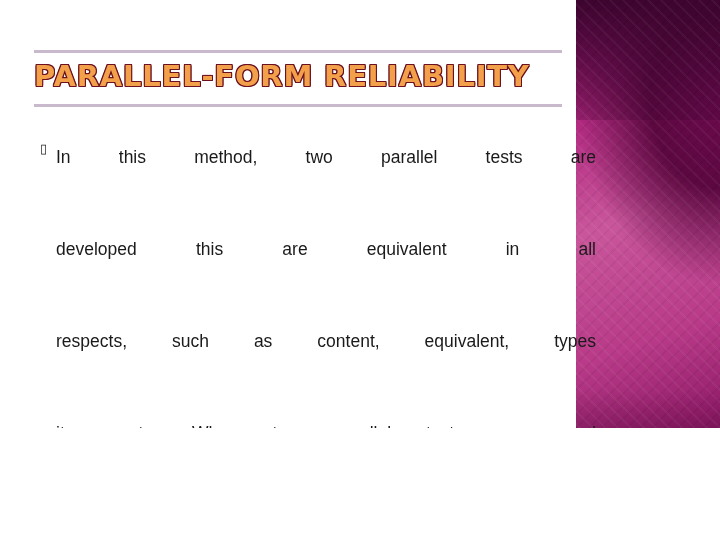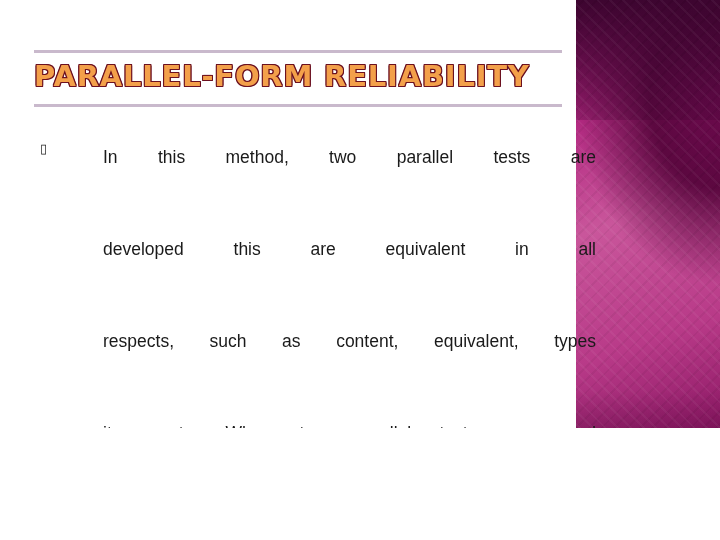--- a/index.html
+++ b/index.html
@@ -118,21 +118,20 @@
   .para {
     font-size: 17.5px;
     color: #1a1a1a;
     line-height: 46px;
     text-align: justify;
     text-justify: inter-word;
     flex: 1 1 auto;
   }
   .line {
     display: block;
-    margin-left: 47px;
   }
   .line.justify {
     text-align: justify;
   }
   .line.justify::after {
     content: "";
     display: inline-block;
     width: 100%;
   }
 

